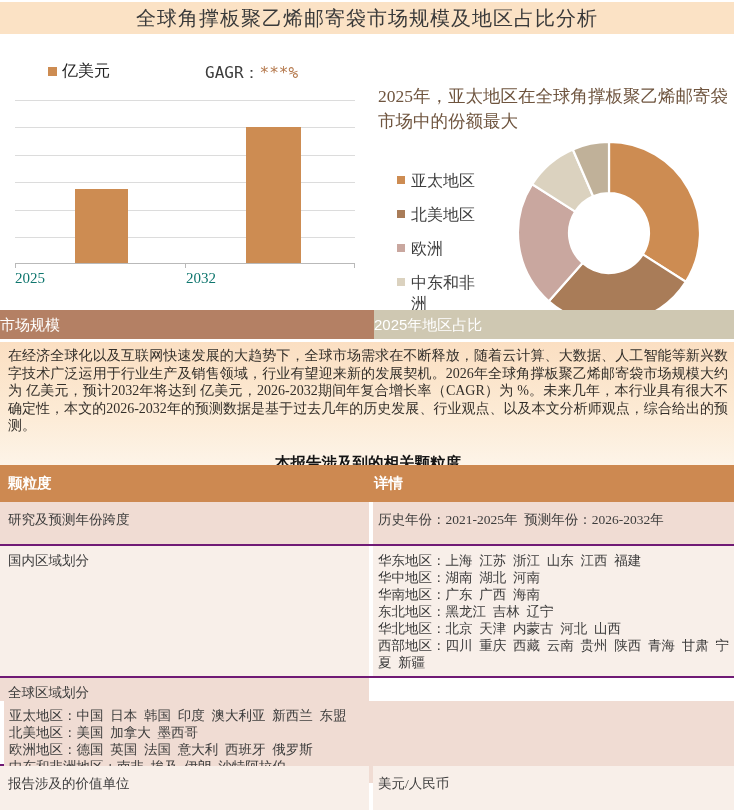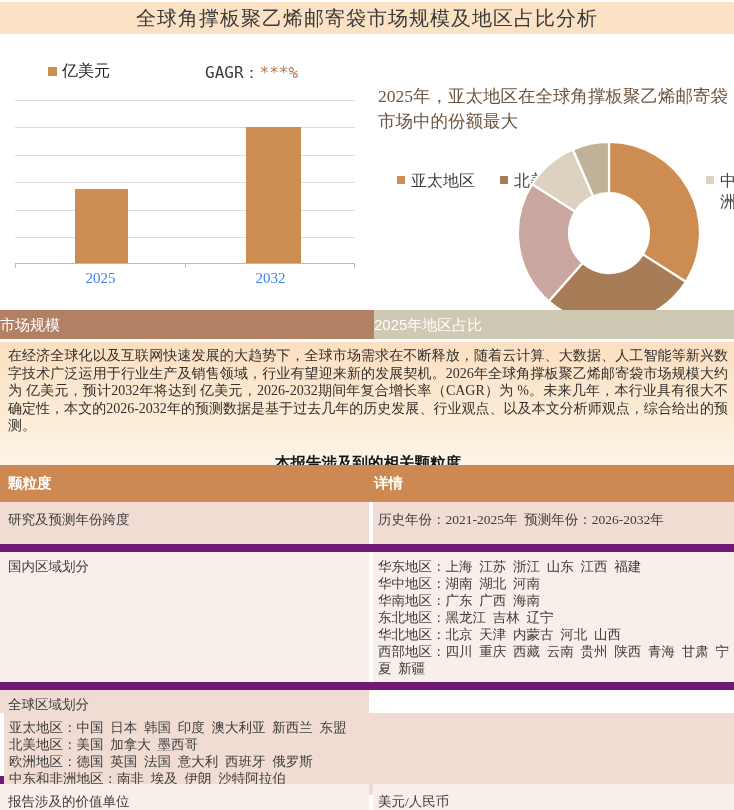--- a/index.html
+++ b/index.html
@@ -14,25 +14,25 @@
   .bar-legend .sw{width:9px;height:9px;margin-right:5px;}
   .bar-legend .lab{font-size:16px;color:#1f1f1f;}
   .cagr{position:absolute;left:205px;top:29px;font-family:"DejaVu Sans Mono",monospace;
         font-size:16px;color:#3d3d3d;}
   .cagr .val{color:#b5794d;}
   .plot{position:absolute;left:15px;top:66px;width:340px;height:164px;}
   .gl{position:absolute;left:0;width:100%;height:1px;background:#dcdcdc;}
   .axis{position:absolute;left:0;bottom:0;width:100%;height:1px;background:#b9b9b9;}
   .tick{position:absolute;top:164px;width:1px;height:4px;background:#b9b9b9;}
   .bar{position:absolute;bottom:1px;}
-  .xlab{position:absolute;top:170px;text-align:center;font-size:15px;color:#3b82f6;}
+  .xlab{position:absolute;top:170px;text-align:left;font-size:15px;color:#0f766e;}
   .donut-head{position:absolute;left:378px;top:50px;width:352px;font-size:17.5px;
               line-height:25px;color:#6f553f;}
   .donut-legend{position:absolute;left:397px;top:136px;width:112px;display:flex;
-                flex-direction:row;gap:13px;}
+                flex-direction:column;gap:13px;}
   .dl-item{display:flex;}
   .dl-item .sw{flex:0 0 8px;width:8px;height:8px;margin:6px 6px 0 0;}
   .dl-item .lab{font-size:16px;line-height:21px;color:#3f3f3f;width:76px;}
   #donut-svg{position:absolute;left:514px;top:104px;}
   
   .tabs{position:absolute;top:310px;left:0;width:734px;height:29px;display:flex;
         font-family:"Liberation Sans","DejaVu Sans",sans-serif;}
   .tab{color:#fff;font-size:15px;line-height:29px;text-align:left;}
   .tab.l{width:374px;background:#b48064;}
   .tab.r{flex:1;background:#cfc8b2;}
@@ -41,21 +41,21 @@
   .summary{height:123px;box-sizing:border-box;padding:5px 6px 0 8px;
            background:linear-gradient(180deg,#fbdfc2 0%,#fcead4 55%,#fdf4e8 100%);}
   .summary p{margin:0;font-size:14px;line-height:17.6px;text-align:justify;color:#332f2a;}
   .tbl-title{margin-top:18px;text-align:center;font-weight:bold;font-size:15.5px;color:#141414;
              font-family:"Liberation Sans","DejaVu Sans",sans-serif;}
   .t-head{display:flex;height:37px;background:#fff;}
   .t-head .hc{background:#cd8951;color:#fff;font-weight:bold;font-size:14.5px;line-height:37px;
               font-family:"Liberation Sans","DejaVu Sans",sans-serif;box-sizing:border-box;}
   .hc.l{width:369px;padding-left:8px;}
   .hc.r{flex:1;padding-left:5px;}
-  .t-row{display:flex;border-bottom:8px solid #701a75;}
+  .t-row{display:flex;border-bottom:2px solid #701a75;}
   .t-row:last-child{border-bottom:none;}
   .t-row .c{box-sizing:border-box;font-size:13.5px;line-height:17px;color:#3c3c3c;}
   .c.l{width:369px;padding:9px 4px 0 8px;}
   .c.r{flex:1;margin-left:4px;padding:9px 4px 8px 5px;white-space:pre-wrap;}
   .t-row.pink .c{background:#f0dcd3;}
   .t-row.lite .c{background:#f8efe9;}
   .r1{height:42px;}.r2{height:130px;}.r2 .c{padding-top:6px;}
   .r3{height:86px;flex-direction:column;}.r3 .c{padding-top:6px;}.r4{height:48px;}
 </style>
 </head>

